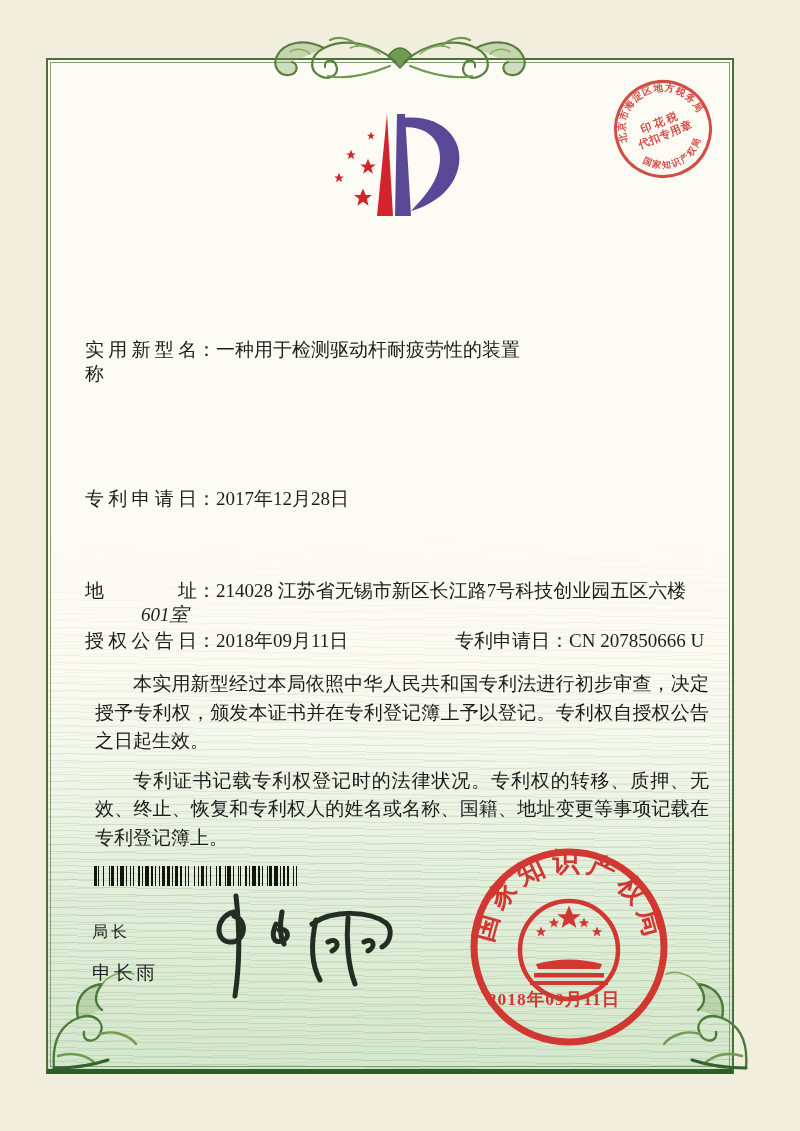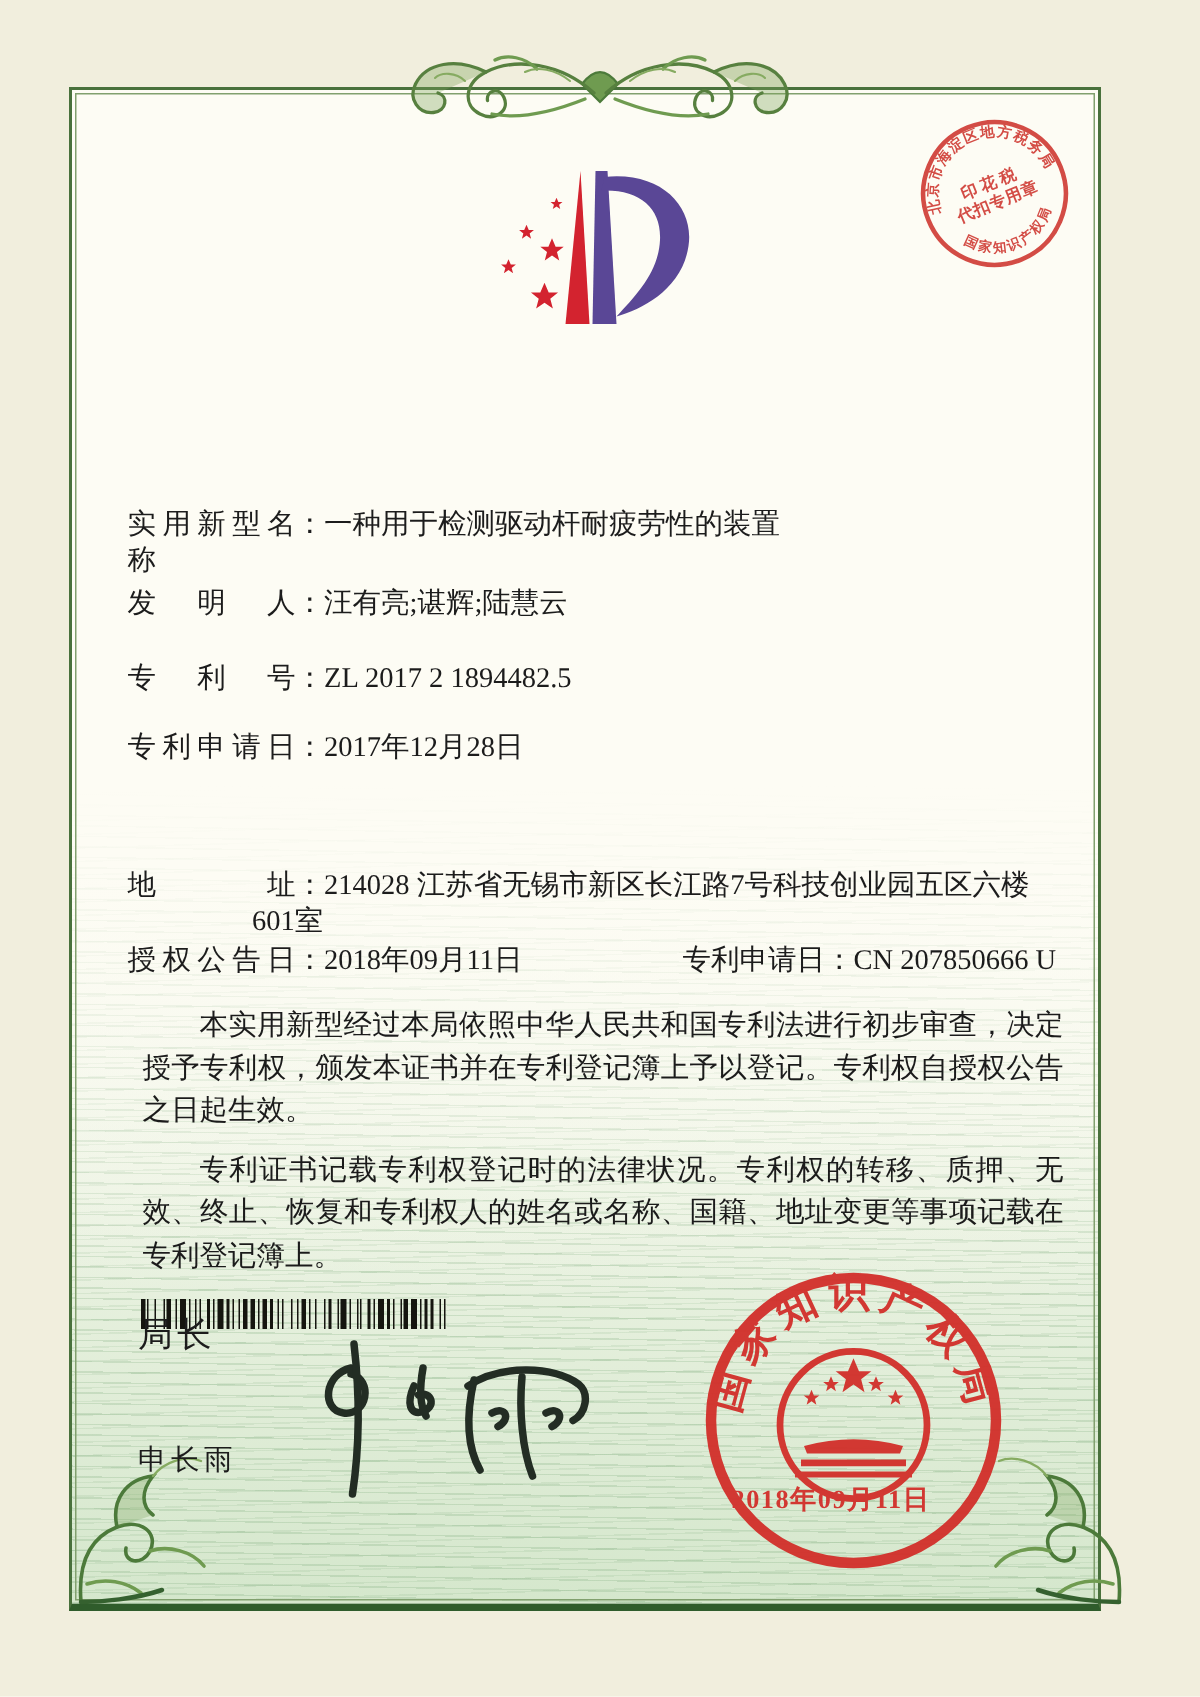--- a/index.html
+++ b/index.html
@@ -35,30 +35,30 @@
   .logo{position:absolute;left:327px;top:110px;}
   .title{
     position:absolute;left:0;top:224px;width:100%;text-align:center;
     font-size:42px;font-weight:700;letter-spacing:10px;padding-left:10px;
     box-sizing:border-box;color:#111;
   }
   .frow{position:absolute;left:85px;width:645px;font-size:19px;line-height:24px;}
   .flabel{display:inline-block;width:112px;text-align:justify;text-align-last:justify;vertical-align:top;}
   .fcolon{vertical-align:top;}
   .fval{margin-left:0;vertical-align:top;}
-  .addr2{margin-left:83px;}
+  .addr2{margin-left:56px;font-style:italic;}
   .grant-no{position:absolute;left:370px;top:0;}
   .bodytext{
     position:absolute;left:84px;top:659px;width:636px;
     font-size:19px;line-height:28.5px;text-align:justify;color:#1b1b1b;
   }
   .bodytext p{margin:11px;text-indent:2em;}
   .barcode{position:absolute;left:94px;top:866px;width:206px;height:20px;}
   .barcode i{position:absolute;top:0;height:100%;background:#15150f;}
-  .director-label{position:absolute;left:92px;top:874px;font-size:23px;letter-spacing:3px;}
+  .director-label{position:absolute;left:92px;top:922px;font-size:16px;letter-spacing:3px;}
   .director-name{position:absolute;left:92px;top:960px;font-size:19px;letter-spacing:3px;}
   .signature{position:absolute;left:198px;top:890px;}
   .seal{position:absolute;left:468px;top:846px;opacity:.95;}
   .tax-stamp{position:absolute;left:606px;top:72px;transform:rotate(-22deg);opacity:.9;}
   .footer{
     position:absolute;left:0;top:1046px;width:100%;text-align:center;
     font-size:14px;letter-spacing:2px;color:#222;
   }
   .seal-text{font-family:"Liberation Serif","DejaVu Serif",serif;font-weight:700;}
 </style>
@@ -122,26 +122,20 @@
     <use href="#star" transform="translate(44,26) scale(0.42)" fill="#d3232f"></use>
     <use href="#star" transform="translate(24,45) scale(0.52)" fill="#d3232f"></use>
     <use href="#star" transform="translate(41,57) scale(0.82)" fill="#d3232f"></use>
     <use href="#star" transform="translate(12,68) scale(0.52)" fill="#d3232f"></use>
     <use href="#star" transform="translate(36,88) scale(0.95)" fill="#d3232f"></use>
   </svg>
 
 
   <div class="frow" style="top:338px">
     <span class="flabel">实用新型名称</span><span class="fcolon">：</span><span class="fval">一种用于检测驱动杆耐疲劳性的装置</span>
-  </div>
-  <div class="frow" style="top:391px">
-    <span class="flabel">发明人</span><span class="fcolon">：</span><span class="fval">汪有亮;谌辉;陆慧云</span>
-  </div>
-  <div class="frow" style="top:441px">
-    <span class="flabel">专利号</span><span class="fcolon">：</span><span class="fval">ZL 2017 2 1894482.5</span>
   </div>
   <div class="frow" style="top:487px">
     <span class="flabel">专利申请日</span><span class="fcolon">：</span><span class="fval">2017年12月28日</span>
   </div>
   <div class="frow" style="top:579px">
     <span class="flabel">地址</span><span class="fcolon">：</span><span class="fval">214028 江苏省无锡市新区长江路7号科技创业园五区六楼</span>
     <div class="addr2">601室</div>
   </div>
   <div class="frow" style="top:629px">
     <span class="flabel">授权公告日</span><span class="fcolon">：</span><span class="fval">2018年09月11日</span>

